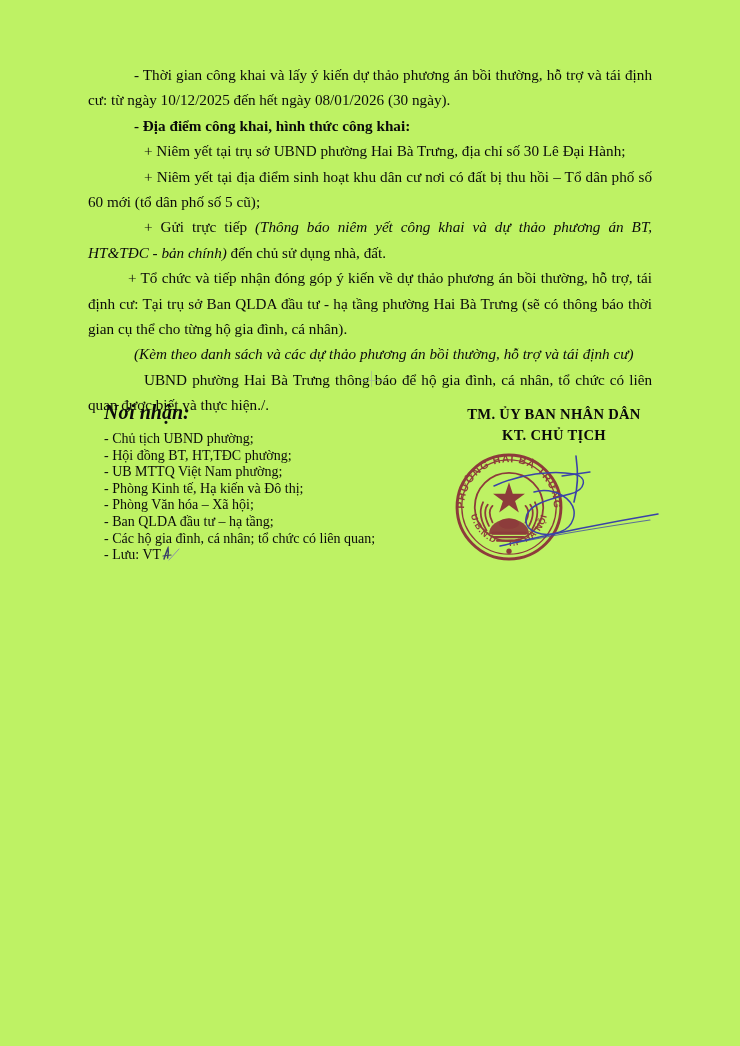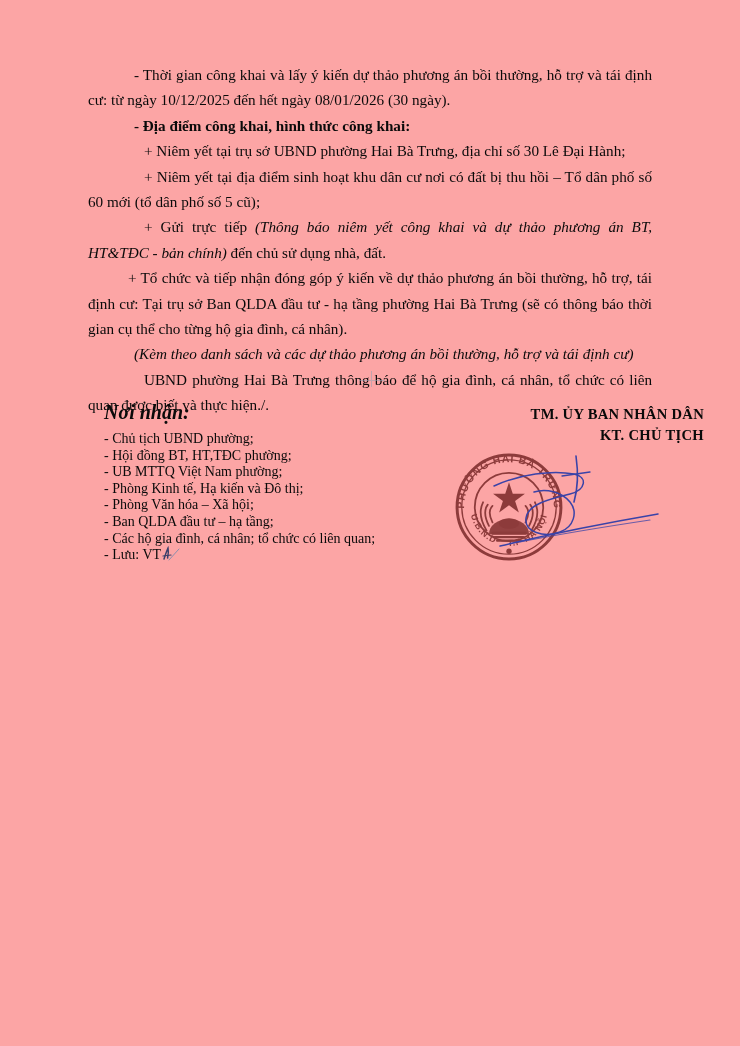--- a/index.html
+++ b/index.html
@@ -5,21 +5,21 @@
 <style>
   html, body {
     margin: 0;
     padding: 0;
     background: #ffffff;
   }
   .page {
     position: relative;
     width: 740px;
     height: 1046px;
-    background: #fca5a5;
+    background: #bef264;
     overflow: hidden;
     font-family: "Liberation Serif", "DejaVu Serif", serif;
     color: #0a0a0a;
   }
   .body-block {
     position: absolute;
     left: 88px;
     top: 62px;
     width: 564px;
   }
@@ -105,21 +105,20 @@
     left: 404px;
     top: 0;
     width: 300px;
     text-align: center;
   }
   .signature .sig-line {
     font-size: 14.6px;
     font-weight: bold;
     line-height: 20.5px;
     letter-spacing: 0.3px;
-    text-align: right;
   }
   .sig-stamp-area {
     position: relative;
     width: 300px;
     height: 118px;
     margin-top: 1px;
   }
   .seal {
     position: absolute;
     left: 46px;

